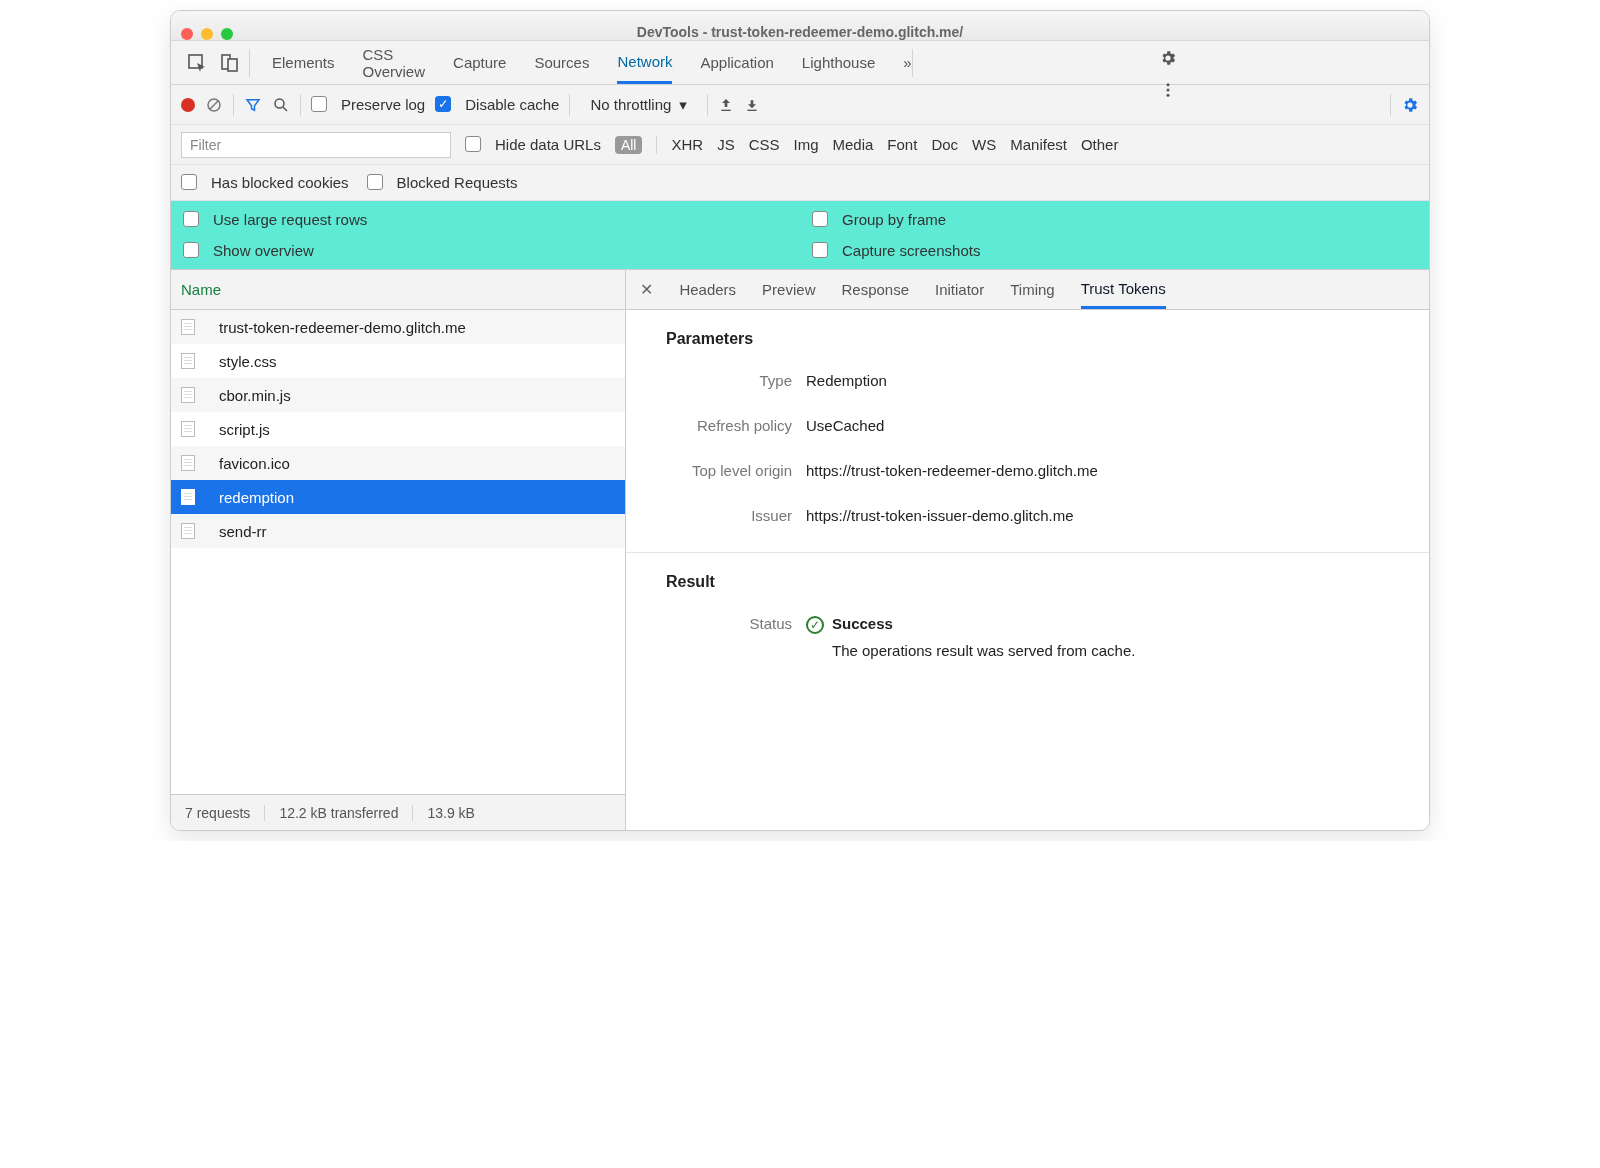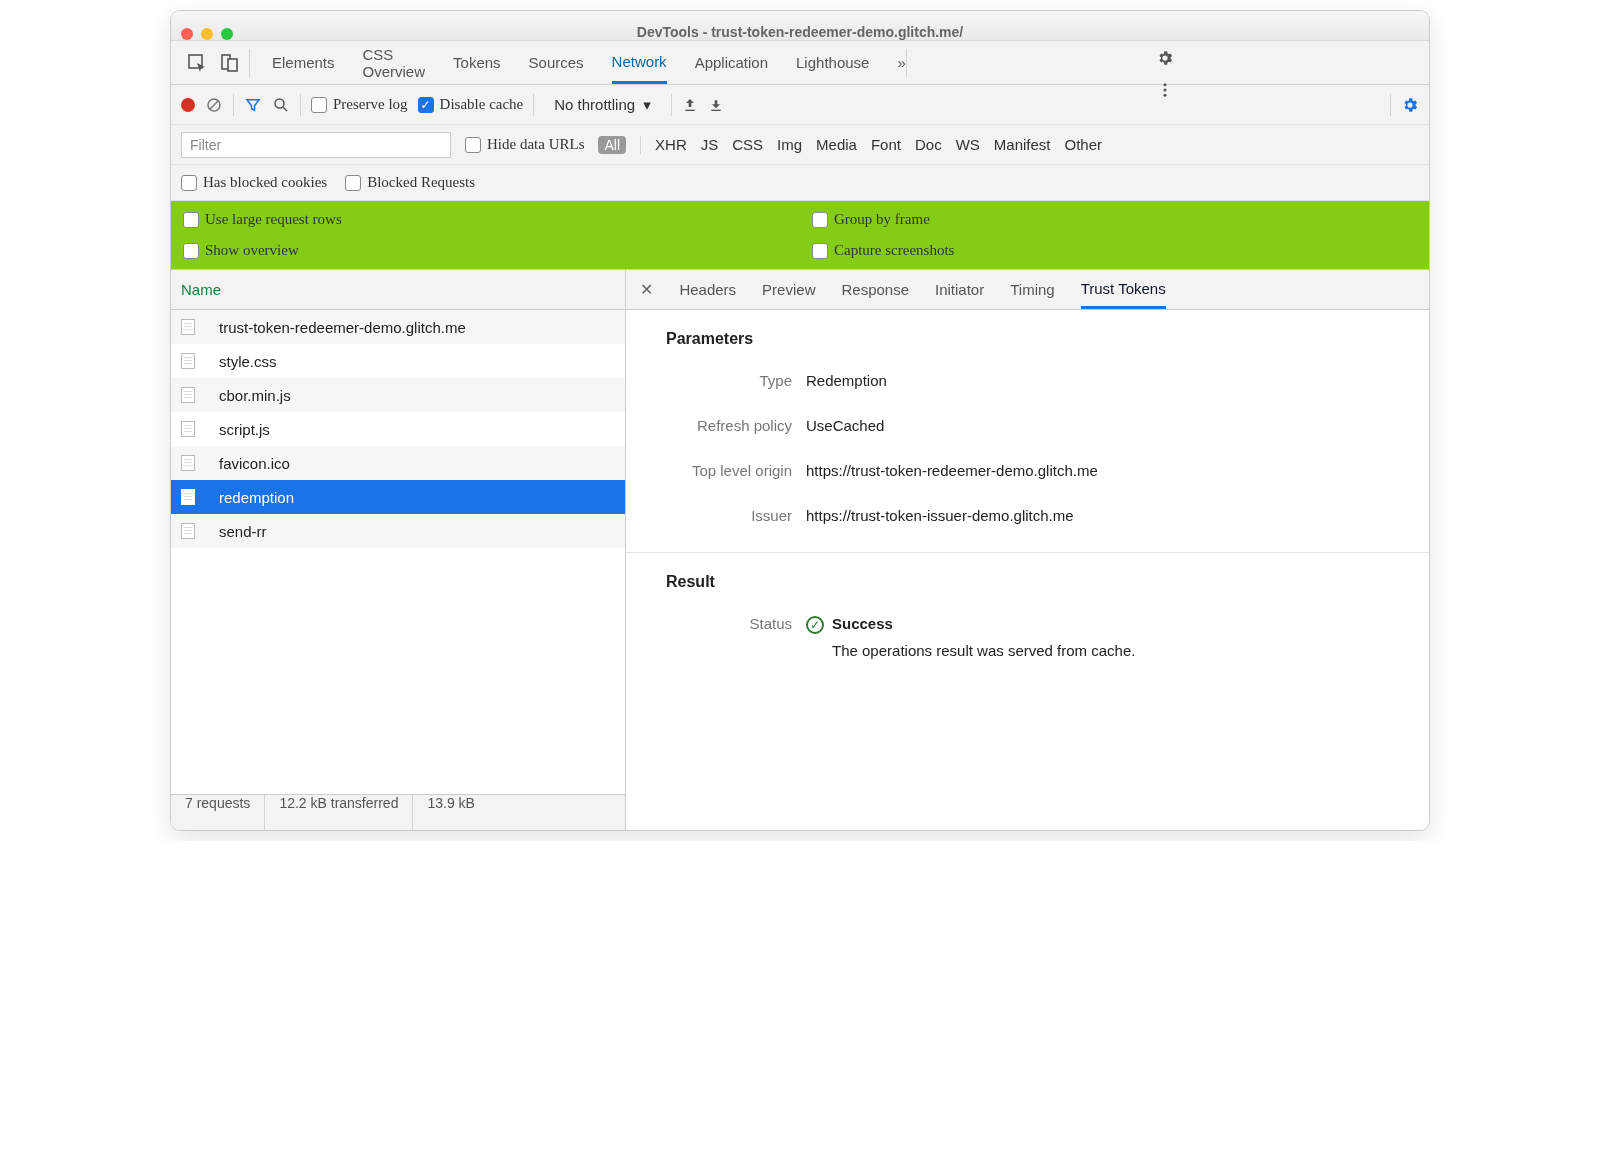--- a/index.html
+++ b/index.html
@@ -15,46 +15,46 @@
 .tabbar .devicons { display: flex; align-items: center; gap: 12px; padding: 0 10px; border-right: 1px solid #d3d3d3; height: 28px; }
 .tabbar .tabs { display: flex; gap: 28px; padding-left: 22px; flex: 1; align-items: center; height: 100%; }
 .tabbar .tab { color: #555; cursor: pointer; height: 100%; display: flex; align-items: center; }
 .tabbar .tab.active { color: #0369a1; border-bottom: 3px solid #1a73e8; }
 .tabbar .right { display: flex; gap: 14px; align-items: center; padding: 0 8px; border-left: 1px solid #d3d3d3; height: 28px; }
 
 .toolbar { display: flex; align-items: center; height: 40px; background: #f3f3f3; border-bottom: 1px solid #e2e2e2; padding: 0 10px; gap: 10px; }
 .rec { width: 14px; height: 14px; background: #d93025; border-radius: 50%; }
 .sep { width: 1px; height: 22px; background: #d3d3d3; }
 .icon { color: #666; cursor: pointer; display: inline-flex; align-items: center; }
-.cb { display: inline-flex; align-items: flex-end; gap: 6px; color: #333; font-family: Liberation Serif, serif; }
+.cb { display: inline-flex; align-items: flex-start; gap: 14px; color: #333; }
 .checkbox { width: 16px; height: 16px; border: 1.5px solid #888; border-radius: 3px; background: #fff; display: inline-flex; align-items: center; justify-content: center; }
 .checkbox.checked { background: #1a73e8; border-color: #1a73e8; color: #fff; font-size: 12px; }
 .throttle { display: flex; align-items: center; gap: 8px; padding: 0 10px; color: #333; }
 
 .filterbar { display: flex; align-items: center; height: 40px; background: #f3f3f3; border-bottom: 1px solid #e2e2e2; padding: 0 10px; gap: 14px; }
 .filter-input { width: 270px; height: 26px; border: 1px solid #ccc; background: #fff; padding: 0 8px; color: #888; font-size: 14px; display: flex; align-items: center; }
 .pill { background: #999; color: #fff; border-radius: 4px; padding: 1px 6px; font-size: 14px; }
 .ftype { color: #333; cursor: pointer; }
 
 .optrow { display: flex; align-items: center; height: 36px; background: #f3f3f3; padding: 0 10px; gap: 18px; border-bottom: 1px solid #e2e2e2; }
 
-.settingsrow { display: flex; background: #84cc16; border-bottom: 1px solid #ccc; }
+.settingsrow { display: flex; background: #5eead4; border-bottom: 1px solid #ccc; }
 .settingsrow .col { flex: 1; padding: 10px 12px; display: flex; flex-direction: column; gap: 14px; }
 
 .content { display: flex; height: 560px; background: #fff; }
 .left { width: 455px; border-right: 1px solid #ccc; display: flex; flex-direction: column; }
 .namehdr { height: 40px; border-bottom: 1px solid #ccc; display: flex; align-items: center; padding: 0 10px; font-size: 15px; color: #15803d; background: #f3f3f3; }
 .rows { flex: 1; overflow: auto; background: #fff; }
 .row { height: 34px; display: flex; align-items: center; gap: 24px; padding: 0 10px; cursor: pointer; }
 .row:nth-child(odd) { background: #f6f6f6; }
 .row.selected { background: #1a73e8; color: #fff; }
 .fileicon { width: 14px; height: 16px; border: 1px solid #bbb; background: #fff; position: relative; }
 .fileicon::before { content: ""; position: absolute; left: 2px; right: 2px; top: 3px; height: 1px; background: #ddd; box-shadow: 0 3px 0 #ddd, 0 6px 0 #ddd; }
 .row.selected .fileicon { border-color: #fff; background: #fff; }
-.footer { height: 36px; border-top: 1px solid #ccc; display: flex; background: #f3f3f3; }
+.footer { height: 36px; border-top: 1px solid #ccc; display: flex; align-items: center; background: #f3f3f3; }
 .footer div { padding: 0 14px; border-right: 1px solid #d3d3d3; color: #555; font-size: 14px; }
 .footer div:last-child { border-right: none; }
 
 .right { flex: 1; display: flex; flex-direction: column; }
 .detail-tabs { height: 40px; border-bottom: 1px solid #ccc; display: flex; align-items: center; gap: 26px; padding: 0 14px; background: #f3f3f3; }
 .dtab { color: #555; cursor: pointer; height: 100%; display: flex; align-items: center; }
 .dtab.active { color: #0f172a; border-bottom: 3px solid #1a73e8; }
 .close { color: #666; cursor: pointer; font-size: 16px; }
 
 .panel { flex: 1; overflow: auto; }
@@ -93,21 +93,21 @@
       <span class="icon">
         <svg width="20" height="20" viewBox="0 0 20 20">
             <rect x="3" y="2" width="8" height="14" fill="none" stroke="#555" stroke-width="1.6"></rect>
             <rect x="9" y="6" width="9" height="12" fill="#f3f3f3" stroke="#555" stroke-width="1.6"></rect>
           </svg>
       </span>
     </div>
     <div class="tabs">
       <div class="tab">Elements</div>
       <div class="tab">CSS Overview</div>
-      <div class="tab">Tokens</div>
+      <div class="tab">Capture</div>
       <div class="tab">Sources</div>
       <div class="tab active">Network</div>
       <div class="tab">Application</div>
       <div class="tab">Lighthouse</div>
       <div class="tab">»</div>
     </div>
     <div class="right">
       <span class="icon">
         <svg width="18" height="18" viewBox="0 0 24 24">
             <path fill="#555" d="M19.4 13a7.5 7.5 0 000-2l2-1.6-2-3.4-2.4.9a7.6 7.6 0 00-1.7-1L15 3h-4l-.3 2.9a7.6 7.6 0 00-1.7 1l-2.4-.9-2 3.4L6.6 11a7.5 7.5 0 000 2l-2 1.6 2 3.4 2.4-.9a7.6 7.6 0 001.7 1L11 21h4l.3-2.9a7.6 7.6 0 001.7-1l2.4.9 2-3.4zM12 15.5A3.5 3.5 0 1115.5 12 3.5 3.5 0 0112 15.5z"></path>

